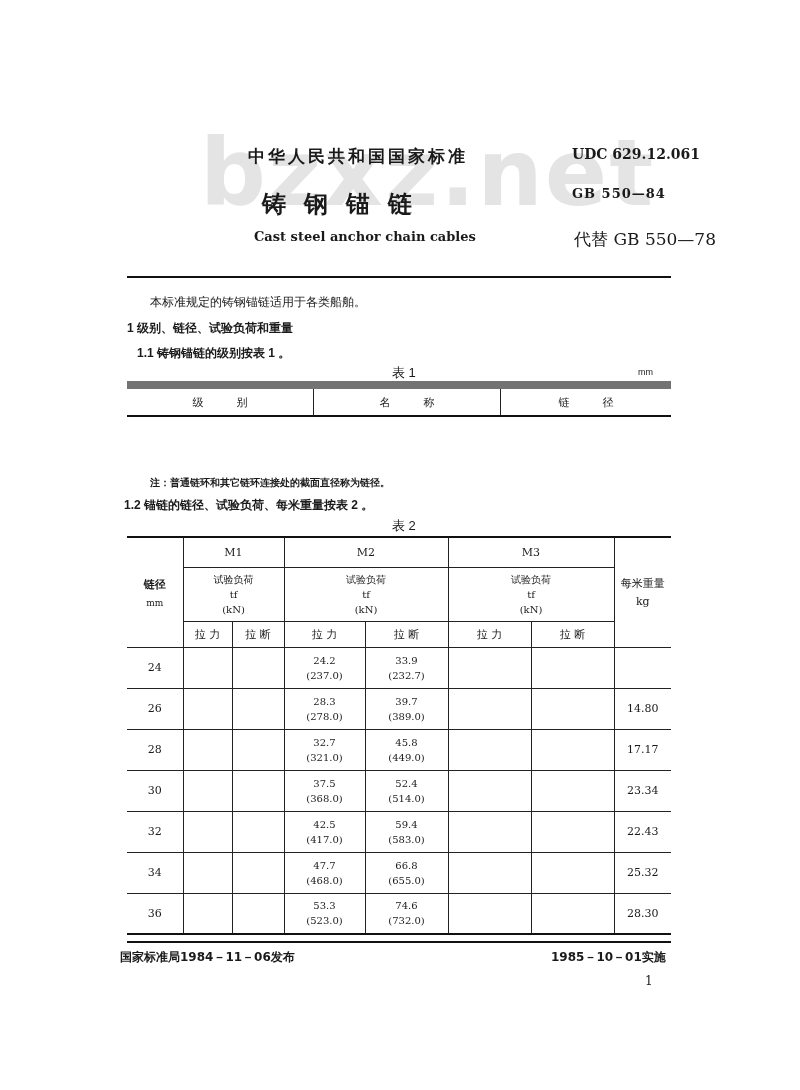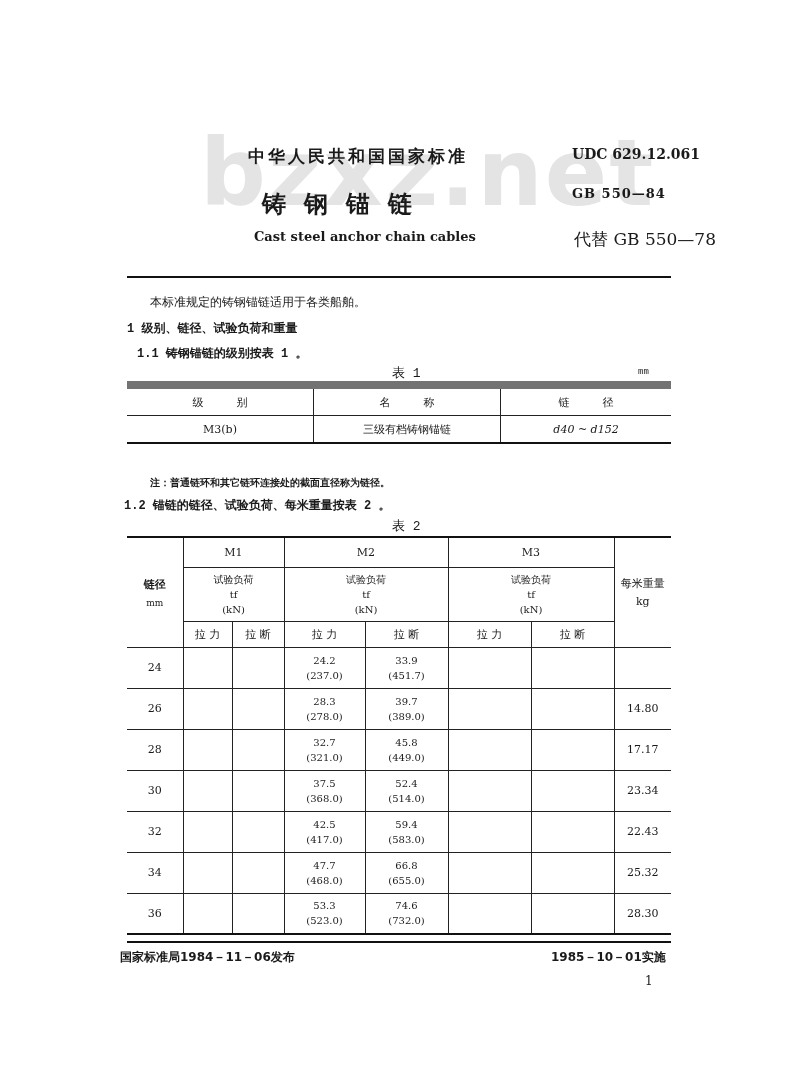--- a/index.html
+++ b/index.html
@@ -15,21 +15,21 @@
     z-index: 0;
   }
   .z { z-index: 1; }
   .h-org { left: 248px; top: 145px; font-size: 17px; letter-spacing: 3px; font-weight: bold; }
   .h-title { left: 262px; top: 188px; font-size: 24px; letter-spacing: 18px; font-weight: bold; }
   .h-en { left: 254px; top: 229px; font-size: 13px; font-weight: bold; }
   .h-udc { left: 572px; top: 146px; font-size: 14px; font-weight: bold; }
   .h-gb { left: 572px; top: 186px; font-size: 13px; font-weight: bold; letter-spacing: 1px; }
   .h-repl { left: 574px; top: 228px; font-size: 17px; }
   .rule { left: 127px; width: 544px; height: 2px; background: #111; }
-  .para { font-size: 12px; font-family: Liberation Mono, monospace; }
+  .para { font-size: 12px; font-family: Liberation Sans, sans-serif; }
   .sec { font-weight: bold; }
   table { border-collapse: collapse; position: absolute; font-size: 11px; }
   td { text-align: center; vertical-align: middle; padding: 0; }
   .t1 { left: 127px; top: 381px; width: 544px; }
   .t1 td { border-top: 1px solid #222; border-bottom: 1px solid #222; height: 26px; }
   .t1 td + td { border-left: 1px solid #222; }
   .t1 tr:first-child td { border-top: 8px solid #737373; }
   .t1 tr:last-child td { border-bottom: 2px solid #111; }
   .t2 { left: 127px; top: 536px; width: 544px; }
   .t2 td { border: 1px solid #222; }
@@ -63,25 +63,20 @@
 <div class="abs para" style="left:392px;top:364px;font-size:13px">表 1</div>
 <div class="abs para" style="left:638px;top:367px;font-size:9px">mm</div>
 
 <table class="t1">
   <tbody>
       <tr>
     <td style="width:186px">级　　　别</td>
     <td style="width:186px">名　　　称</td>
     <td>链　　　径</td>
   </tr>
-  <tr>
-    <td>M3(b)</td>
-    <td>三级有档铸钢锚链</td>
-    <td style="font-style:italic">d40 ~ d152</td>
-  </tr>
 </tbody>
   </table>
 
 <div class="abs para" style="left:150px;top:476px;font-size:10px;font-weight:bold">注：普通链环和其它链环连接处的截面直径称为链径。</div>
 <div class="abs para sec" style="left:124px;top:497px">1.2  锚链的链径、试验负荷、每米重量按表 2 。</div>
 <div class="abs para" style="left:392px;top:517px;font-size:13px">表 2</div>
 
 <table class="t2">
   <colgroup>
     <col style="width:56px">
@@ -136,21 +131,21 @@
   <tr style="height:41px">
     <td class="first">24</td>
     <td></td>
     <td></td>
     <td class="cell2">
           <div>24.2</div>
           <div>(237.0)</div>
         </td>
     <td class="cell2">
           <div>33.9</div>
-          <div>(451.7)</div>
+          <div>(232.7)</div>
         </td>
     <td></td>
     <td></td>
     <td class="last"></td>
   </tr>
   <tr style="height:41px">
     <td class="first">26</td>
     <td></td>
     <td></td>
     <td class="cell2">

